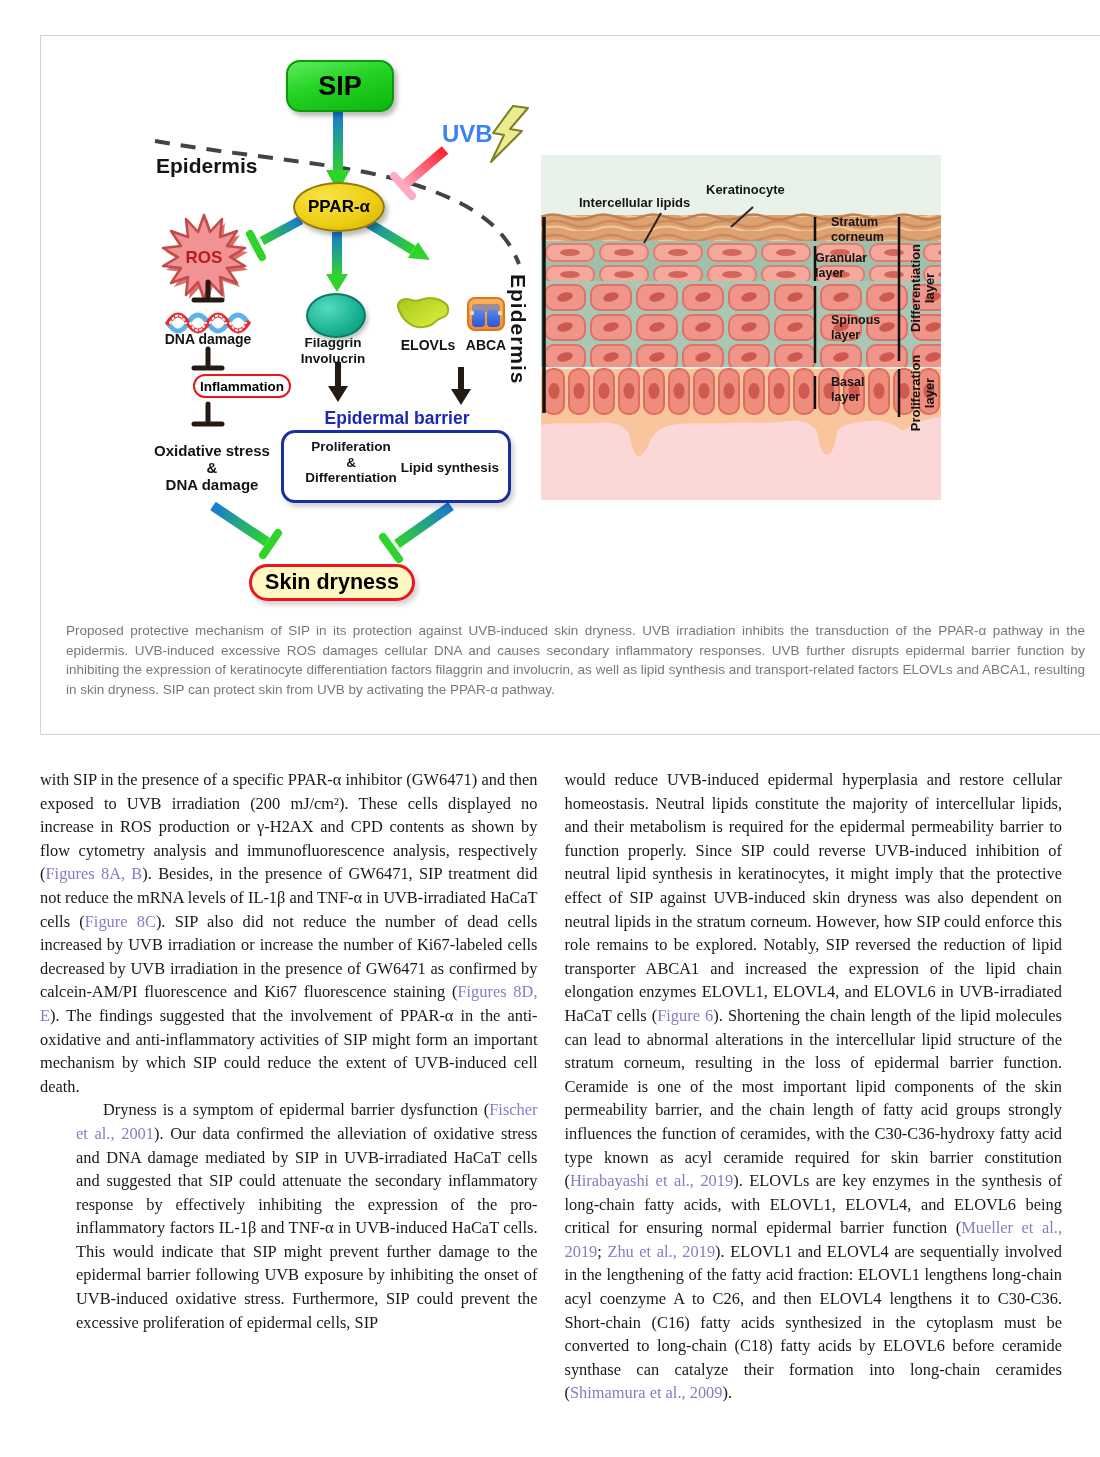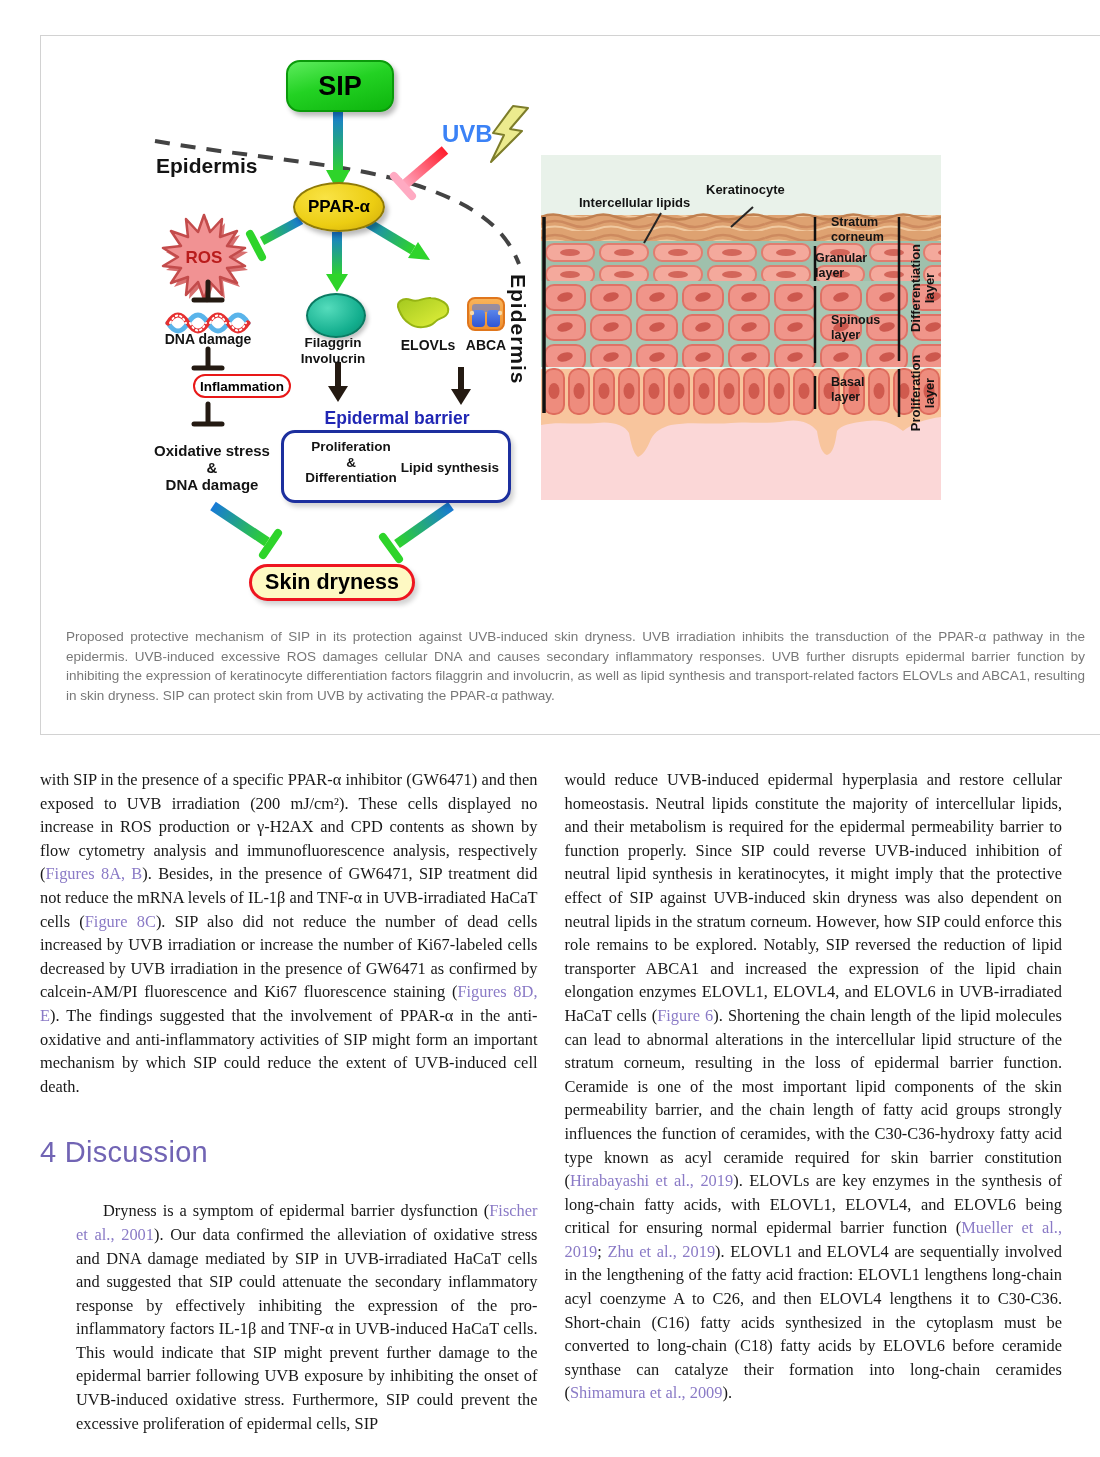--- a/index.html
+++ b/index.html
@@ -31,21 +31,21 @@
            border:3.5px solid #ee1520;background:#fef9c3;display:flex;align-items:center;justify-content:center;
            font-size:21.5px;font-weight:bold;box-sizing:border-box;box-shadow:3px 4px 5px rgba(0,0,0,.18);}
   .v-epidermis{writing-mode:vertical-rl;letter-spacing:1px;}
   
   .skin-wrap{position:absolute;left:500px;top:119px;width:400px;height:345px;}
   .skin-lbl{position:absolute;font-weight:bold;color:#141414;font-size:12.5px;line-height:15px;}
   .rot{transform:translate(-50%,-50%) rotate(-90deg);white-space:nowrap;text-align:center;font-size:13px;line-height:14px;}
   
   .cap{position:absolute;left:25px;right:22px;top:585px;}
   .cap-label{font-size:14px;font-weight:bold;color:#4e4e4e;letter-spacing:.2px;}
-  .cap-text{margin-top:6px;font-size:13.5px;line-height:19.5px;color:#787878;text-align:justify;}
+  .cap-text{font-size:13.5px;line-height:19.5px;color:#787878;text-align:justify;}
   
   .article{position:absolute;left:40px;top:768px;width:1022px;display:flex;gap:27px;}
   .col{flex:1;min-width:0;}
   .para{margin:0;font-family:"Liberation Serif",serif;font-size:16.4px;line-height:23.6px;
         color:#181818;text-align:justify;}
   .indent{text-indent:27px;margin-left:36px;}
   .ref{color:#8a7ac6;}
   .h-discussion{margin:38px 0 30px 0;font-family:"Liberation Sans",sans-serif;font-weight:500;
         font-size:29px;color:#7164b4;letter-spacing:.3px;}
 </style>
@@ -297,20 +297,19 @@
     </div>
 
     <div class="cap">
       <div class="cap-text">Proposed protective mechanism of SIP in its protection against UVB-induced skin dryness. UVB irradiation inhibits the transduction of the PPAR-α pathway in the epidermis. UVB-induced excessive ROS damages cellular DNA and causes secondary inflammatory responses. UVB further disrupts epidermal barrier function by inhibiting the expression of keratinocyte differentiation factors filaggrin and involucrin, as well as lipid synthesis and transport-related factors ELOVLs and ABCA1, resulting in skin dryness. SIP can protect skin from UVB by activating the PPAR-α pathway.</div>
     </div>
   </section>
 
   <main class="article">
     <div class="col">
       <p class="para"><span>with SIP in the presence of a specific PPAR-α inhibitor (GW6471) and then exposed to UVB irradiation (200 mJ/cm²). These cells displayed no increase in ROS production or γ-H2AX and CPD contents as shown by flow cytometry analysis and immunofluorescence analysis, respectively (</span><span class="ref">Figures 8A, B</span><span>). Besides, in the presence of GW6471, SIP treatment did not reduce the mRNA levels of IL-1β and TNF-α in UVB-irradiated HaCaT cells (</span><span class="ref">Figure 8C</span><span>). SIP also did not reduce the number of dead cells increased by UVB irradiation or increase the number of Ki67-labeled cells decreased by UVB irradiation in the presence of GW6471 as confirmed by calcein-AM/PI fluorescence and Ki67 fluorescence staining (</span><span class="ref">Figures 8D, E</span><span>). The findings suggested that the involvement of PPAR-α in the anti-oxidative and anti-inflammatory activities of SIP might form an important mechanism by which SIP could reduce the extent of UVB-induced cell death.</span></p>
-      <h2 class="h-discussion">4 Discussion</h2>
       <p class="para indent"><span>Dryness is a symptom of epidermal barrier dysfunction (</span><span class="ref">Fischer et al., 2001</span><span>). Our data confirmed the alleviation of oxidative stress and DNA damage mediated by SIP in UVB-irradiated HaCaT cells and suggested that SIP could attenuate the secondary inflammatory response by effectively inhibiting the expression of the pro-inflammatory factors IL-1β and TNF-α in UVB-induced HaCaT cells. This would indicate that SIP might prevent further damage to the epidermal barrier following UVB exposure by inhibiting the onset of UVB-induced oxidative stress. Furthermore, SIP could prevent the excessive proliferation of epidermal cells, SIP</span></p>
     </div>
     <div class="col">
       <p class="para"><span>would reduce UVB-induced epidermal hyperplasia and restore cellular homeostasis. Neutral lipids constitute the majority of intercellular lipids, and their metabolism is required for the epidermal permeability barrier to function properly. Since SIP could reverse UVB-induced inhibition of neutral lipid synthesis in keratinocytes, it might imply that the protective effect of SIP against UVB-induced skin dryness was also dependent on neutral lipids in the stratum corneum. However, how SIP could enforce this role remains to be explored. Notably, SIP reversed the reduction of lipid transporter ABCA1 and increased the expression of the lipid chain elongation enzymes ELOVL1, ELOVL4, and ELOVL6 in UVB-irradiated HaCaT cells (</span><span class="ref">Figure 6</span><span>). Shortening the chain length of the lipid molecules can lead to abnormal alterations in the intercellular lipid structure of the stratum corneum, resulting in the loss of epidermal barrier function. Ceramide is one of the most important lipid components of the skin permeability barrier, and the chain length of fatty acid groups strongly influences the function of ceramides, with the C30-C36-hydroxy fatty acid type known as acyl ceramide required for skin barrier constitution (</span><span class="ref">Hirabayashi et al., 2019</span><span>). ELOVLs are key enzymes in the synthesis of long-chain fatty acids, with ELOVL1, ELOVL4, and ELOVL6 being critical for ensuring normal epidermal barrier function (</span><span class="ref">Mueller et al., 2019</span><span>; </span><span class="ref">Zhu et al., 2019</span><span>). ELOVL1 and ELOVL4 are sequentially involved in the lengthening of the fatty acid fraction: ELOVL1 lengthens long-chain acyl coenzyme A to C26, and then ELOVL4 lengthens it to C30-C36. Short-chain (C16) fatty acids synthesized in the cytoplasm must be converted to long-chain (C18) fatty acids by ELOVL6 before ceramide synthase can catalyze their formation into long-chain ceramides (</span><span class="ref">Shimamura et al., 2009</span><span>).</span></p>
     </div>
   </main>
 </div>
 
 </body></html>

